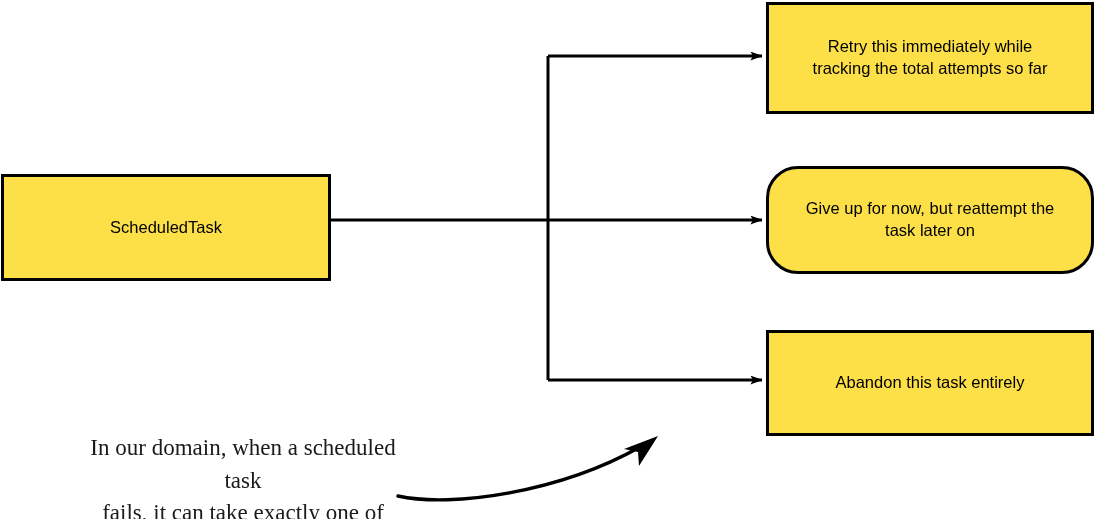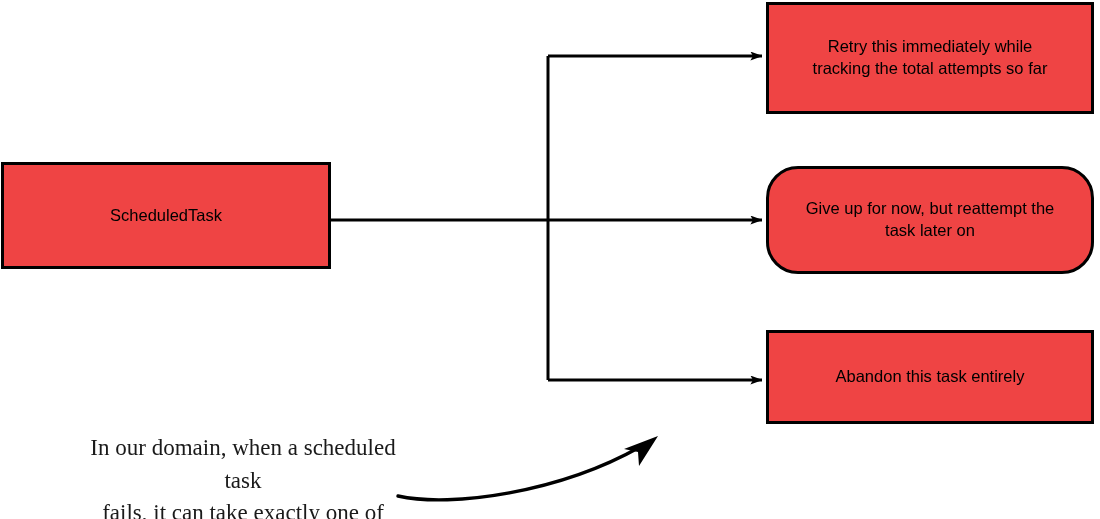--- a/index.html
+++ b/index.html
@@ -20,59 +20,59 @@
     left: 0;
     top: 0;
     width: 1100px;
     height: 519px;
     pointer-events: none;
   }
   .node {
     position: absolute;
     box-sizing: border-box;
     border: 3px solid #000000;
-    background: #ef4444;
+    background: #fde047;
     display: flex;
     align-items: center;
     justify-content: center;
     text-align: center;
     font-family: "Liberation Sans", sans-serif;
     font-size: 16.5px;
     line-height: 1.32;
     color: #000000;
     padding: 4px 10px;
   }
   .node-text {
     display: block;
     white-space: pre-line;
   }
   #source-node {
     left: 1px;
-    top: 162px;
+    top: 174px;
     width: 330px;
     height: 107px;
   }
   #action-node-0 {
     left: 766px;
     top: 2px;
     width: 328px;
     height: 112px;
   }
   #action-node-1 {
     left: 766px;
     top: 166px;
     width: 328px;
     height: 108px;
     border-radius: 32px;
   }
   #action-node-2 {
     left: 766px;
     top: 330px;
     width: 328px;
-    height: 94px;
+    height: 106px;
   }
   #caption {
     position: absolute;
     left: 88px;
     top: 432px;
     width: 310px;
     text-align: center;
     font-family: "Liberation Serif", serif;
     font-size: 23px;
     line-height: 1.42;

